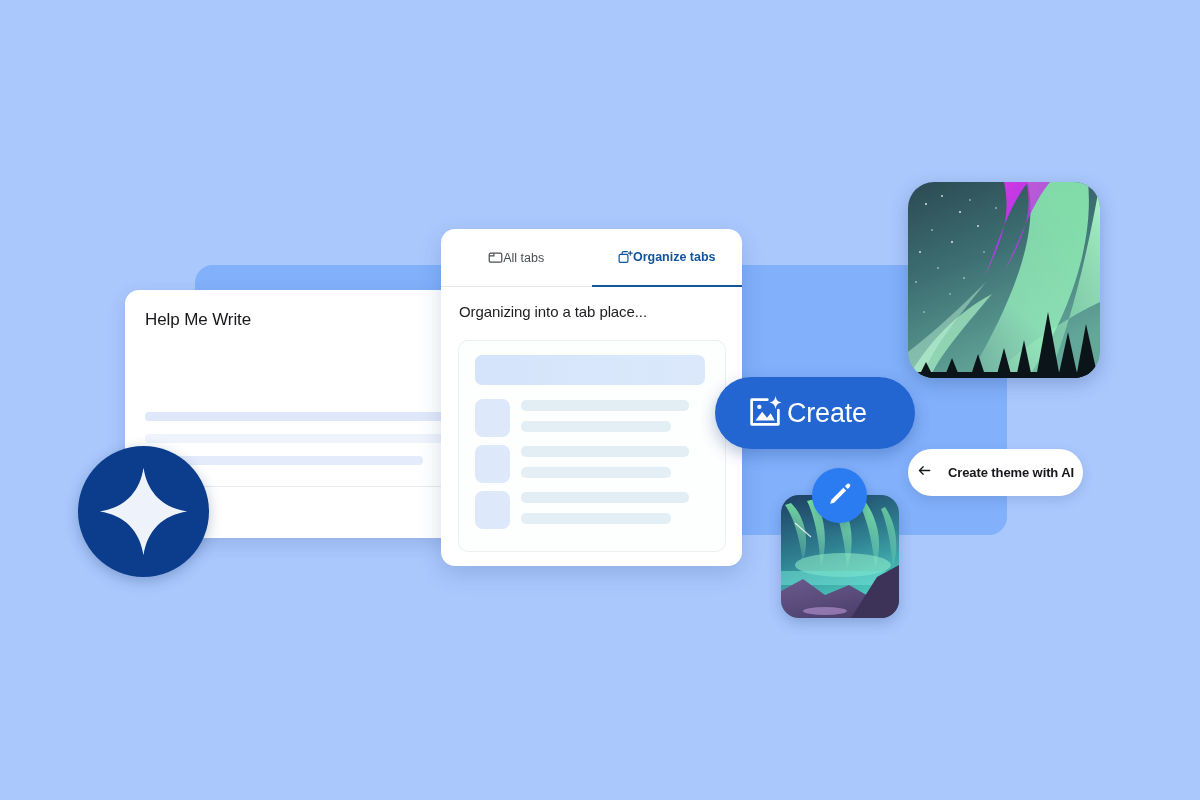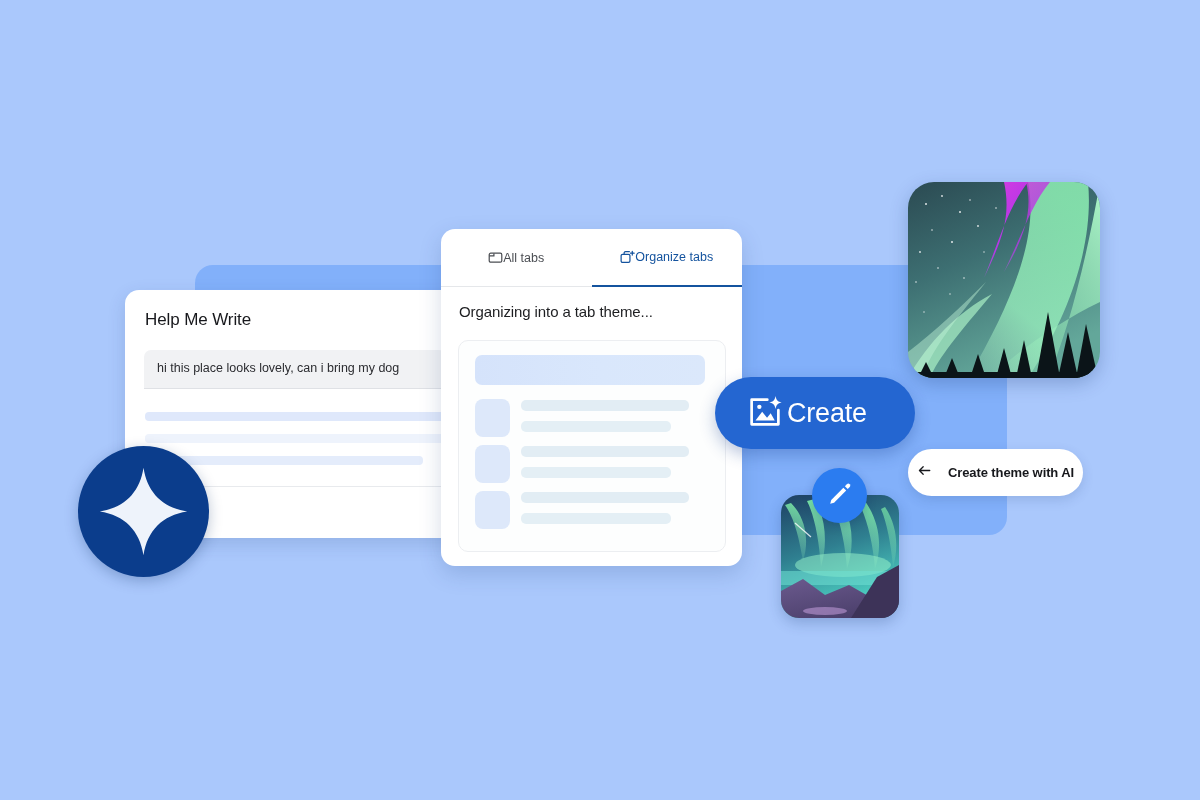--- a/index.html
+++ b/index.html
@@ -114,21 +114,21 @@
     align-items: center;
     justify-content: center;
     font-size: 12.5px;
     color: #4b4e53;
     height: 58px;
     box-sizing: border-box;
     border-bottom: 1px solid #e5e7ea;
   }
   #tabs-card .tab.active {
     color: #14539e;
-    font-weight: normal;
+    font-weight: bold;
     border-bottom: 2.5px solid #14539e;
   }
   #tabs-card .tab svg { display: block; }
   #tabs-card .org-title {
     position: absolute;
     left: 18px;
     top: 74px;
     font-size: 15px;
     color: #1d1e21;
     letter-spacing: -0.1px;
@@ -259,23 +259,20 @@
 </style>
 </head>
 <body>
 
 <div id="stage">
 
   <div id="bg-panel"></div>
 
   <div id="help-card">
     <div class="hc-title">Help Me Write</div>
-    <div class="hc-input">
-      <div class="hc-input-text">hi this place looks lovely, can i bring my dog</div>
-    </div>
     <div class="hc-skel s1"></div>
     <div class="hc-skel s2"></div>
     <div class="hc-skel s3"></div>
     <div class="hc-divider"></div>
   </div>
 
   <div id="tabs-card">
     <div class="tabbar">
       <div class="tab">
         <span>
@@ -291,21 +288,21 @@
           <svg width="15" height="15" viewBox="0 0 16 16" fill="none">
             <rect x="1.2" y="4.6" width="9.4" height="8.6" rx="1.5" stroke="#14539e" stroke-width="1.3"></rect>
             <path d="M4.4 4.6V3.2a1.5 1.5 0 0 1 1.5-1.5h4.6" stroke="#14539e" stroke-width="1.3" fill="none"></path>
             <path d="M13.1 1.4v4.0M11.1 3.4h4.0" stroke="#14539e" stroke-width="1.3" stroke-linecap="round"></path>
           </svg>
         </span>
         <span>Organize tabs</span>
       </div>
     </div>
 
-    <div class="org-title">Organizing into a tab theme...</div>
+    <div class="org-title">Organizing into a tab place...</div>
 
     <div class="skel-box">
       <div class="sk sk-header"></div>
 
       <div class="sk sk-thumb" style="top:58px;"></div>
       <div class="sk sk-line-a" style="top:59px;"></div>
       <div class="sk sk-line-b" style="top:80px;"></div>
 
       <div class="sk sk-thumb" style="top:104px;"></div>
       <div class="sk sk-line-a" style="top:105px;"></div>

